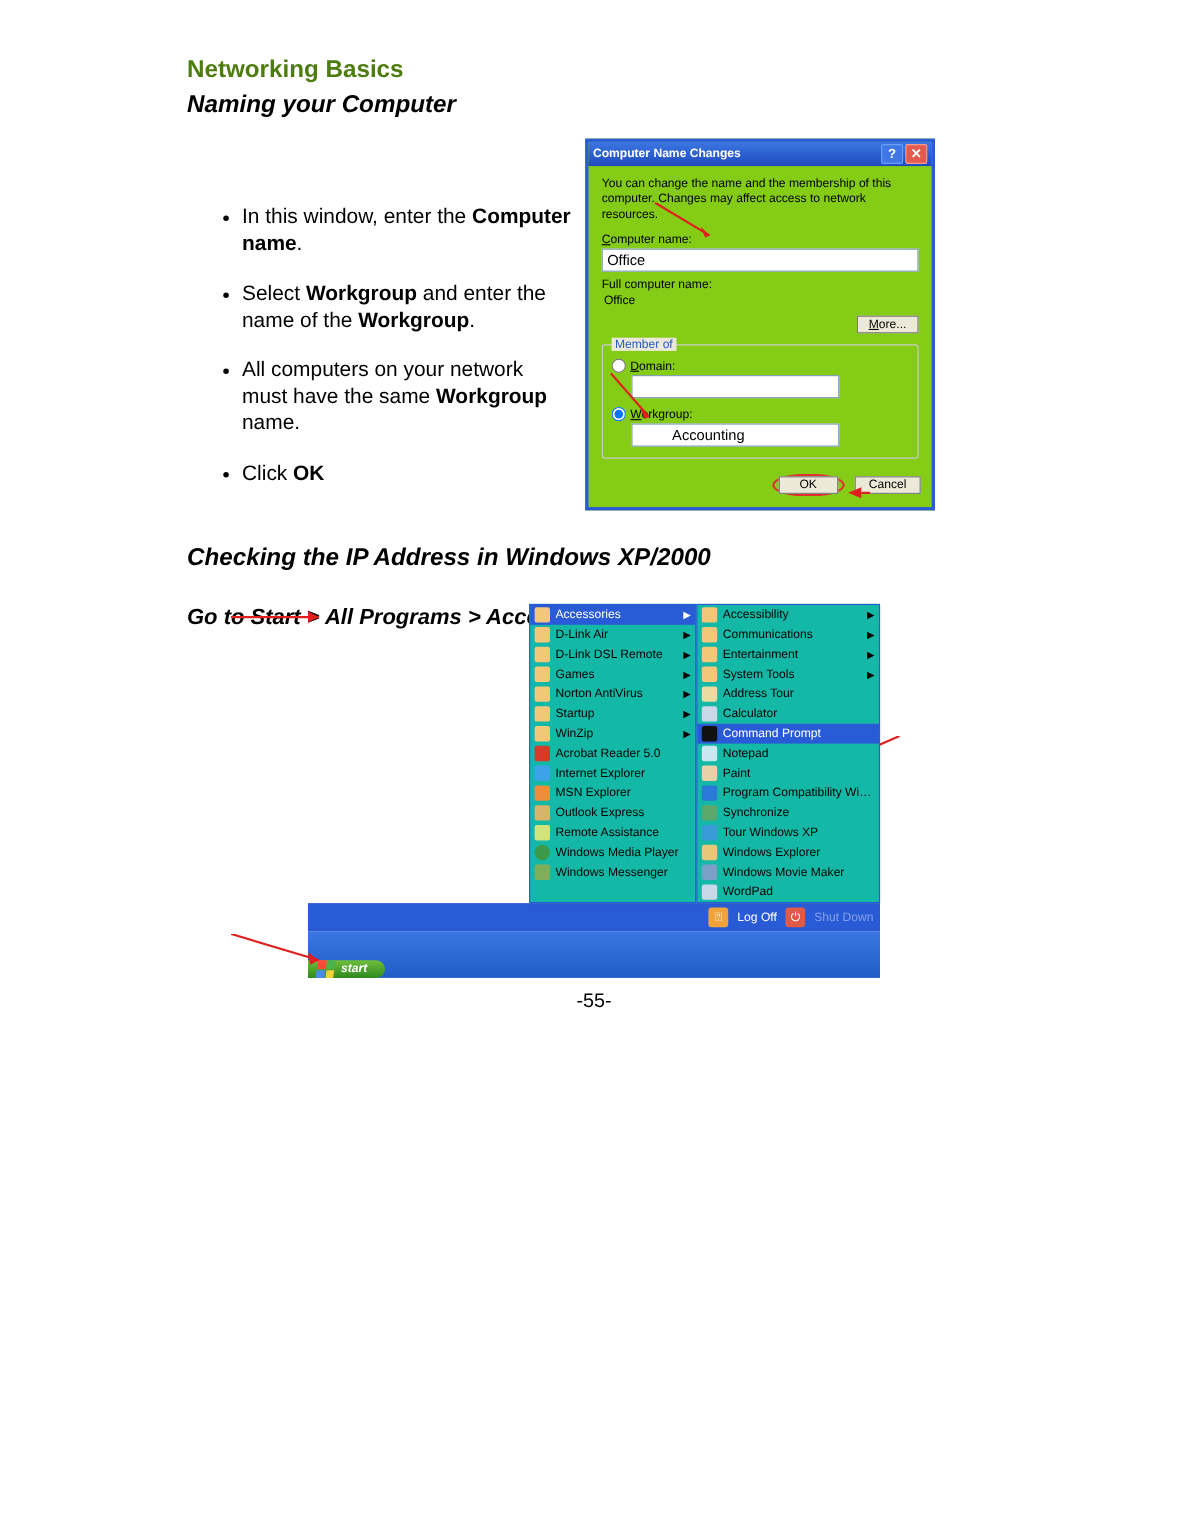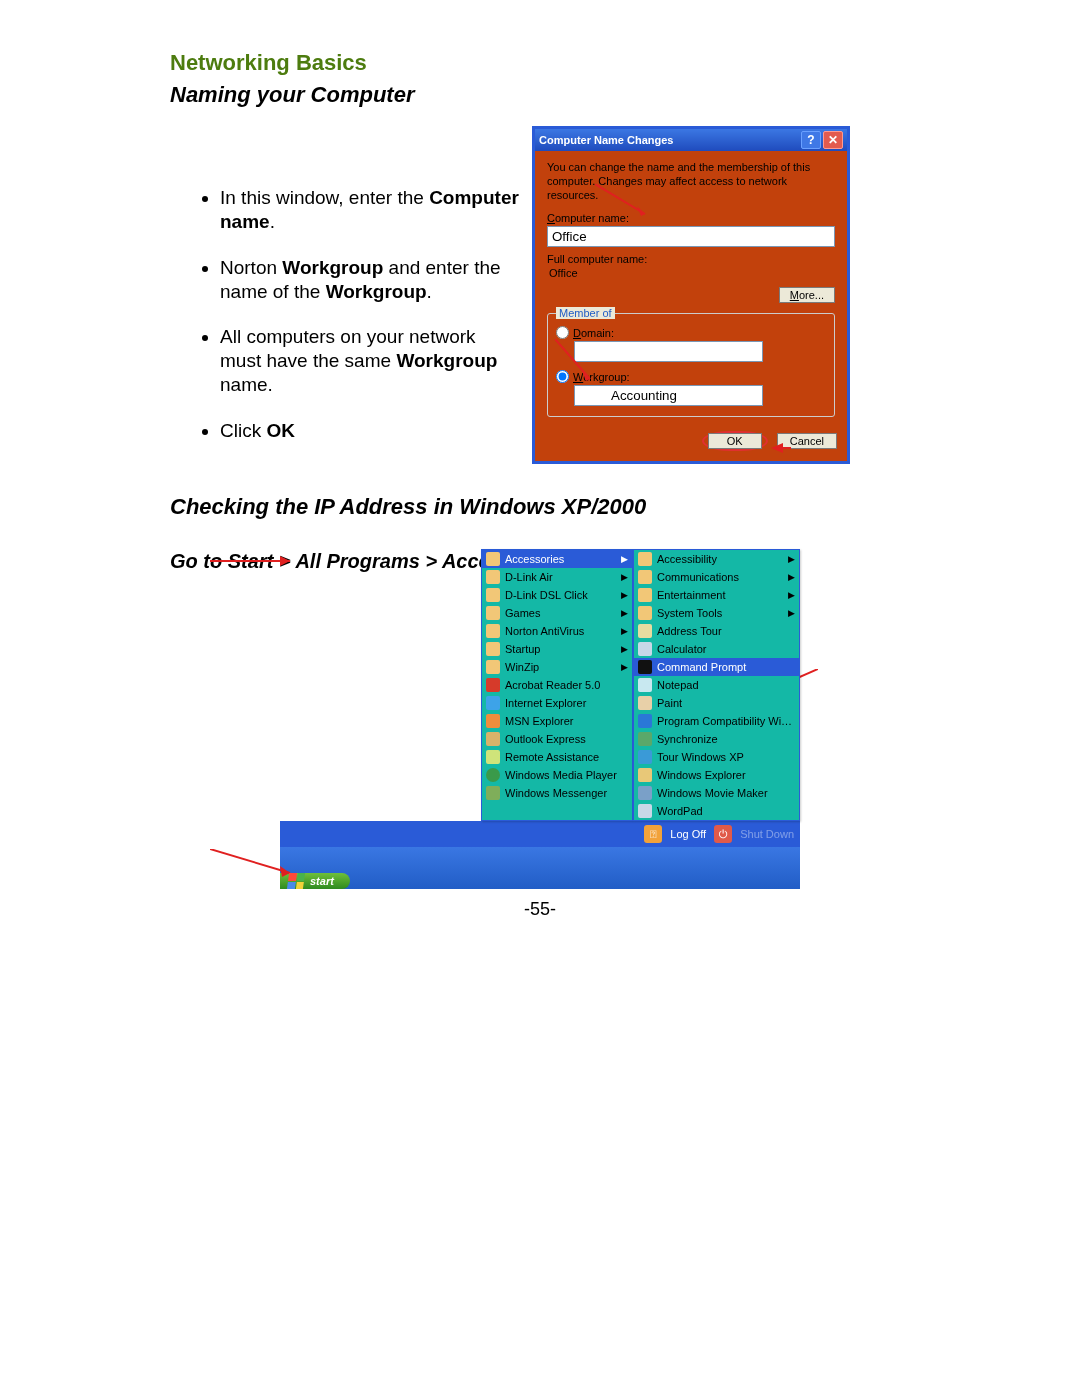--- a/index.html
+++ b/index.html
@@ -7,21 +7,21 @@
   .h1{color:#4d7c0f;font-weight:bold;font-size:22px;margin:0 0 6px 0}
   .h2{font-style:italic;font-weight:bold;font-size:22px;margin:0 0 18px 0}
   .h3{font-style:italic;font-weight:bold;font-size:22px;margin:30px 0 30px 0}
   .h4{font-style:italic;font-weight:bold;font-size:20px;margin:0 0 20px 0}
   .top{display:flex;align-items:flex-end;gap:12px}
   ul.bullets{list-style:disc;padding-left:50px;margin:0;font-size:19px;line-height:1.25;width:300px}
   ul.bullets li{margin-bottom:22px}
   .pnum{text-align:center;font-size:18px;margin-top:10px}
 
   
-  .dlg{width:312px;border:3px solid #2a5bd7;background:#c2410c;font-family:Tahoma,Arial,sans-serif;font-size:11px}
+  .dlg{width:312px;border:3px solid #2a5bd7;background:#84cc16;font-family:Tahoma,Arial,sans-serif;font-size:11px}
   .dlg-title{background:linear-gradient(#3b77e3,#1f4bbd);color:#fff;font-weight:bold;height:22px;line-height:22px;padding:0 4px;display:flex;align-items:center}
   .dlg-title .t{flex:1}
   .dlg-title .winbtn{width:18px;height:16px;margin-left:2px;display:flex;align-items:center;justify-content:center;font-weight:bold;font-size:12px;border-radius:2px}
   .winbtn.help{background:#3f78e6;border:1px solid #6aa0ff;color:#fff}
   .winbtn.close{background:#e35b4f;border:1px solid #ff9a90;color:#fff}
   .dlg-body{padding:10px 12px 8px 12px}
   .dlg-body p{margin:0 0 10px 0;line-height:1.25}
   .dlg-lbl{margin:6px 0 2px 0}
   .dlg-inp{width:100%;border:1px solid #7a97b5;background:#fff;padding:2px 4px;box-sizing:border-box}
   .dlg-txt{margin:2px 0 0 2px}
@@ -93,21 +93,21 @@
 
   <div class="h1">Networking Basics</div>
   <div class="h2">Naming your Computer</div>
 
   <div class="top">
     <ul class="bullets">
       <li>
         <span>In this window, enter the </span><b>Computer name</b><span>.</span>
       </li>
       <li>
-        <span>Norton </span><b>Workgroup</b><span> and enter the name of the </span><b>Workgroup</b><span>.</span>
+        <span>Select </span><b>Workgroup</b><span> and enter the name of the </span><b>Workgroup</b><span>.</span>
       </li>
       <li>
         <span>All computers on your network must have the same </span><b>Workgroup</b><span> name.</span>
       </li>
       <li>
         <span>Click </span><b>OK</b>
       </li>
     </ul>
 
     <div class="dlg rel">
@@ -196,21 +196,21 @@
             <span class="lbl">Accessories</span>
             <span class="arr">▶</span>
           </div>
           <div class="mitem">
             <span class="ic folder"></span>
             <span class="lbl">D-Link Air</span>
             <span class="arr">▶</span>
           </div>
           <div class="mitem">
             <span class="ic folder"></span>
-            <span class="lbl">D-Link DSL Click</span>
+            <span class="lbl">D-Link DSL Remote</span>
             <span class="arr">▶</span>
           </div>
           <div class="mitem">
             <span class="ic folder"></span>
             <span class="lbl">Games</span>
             <span class="arr">▶</span>
           </div>
           <div class="mitem">
             <span class="ic folder"></span>
             <span class="lbl">Norton AntiVirus</span>

